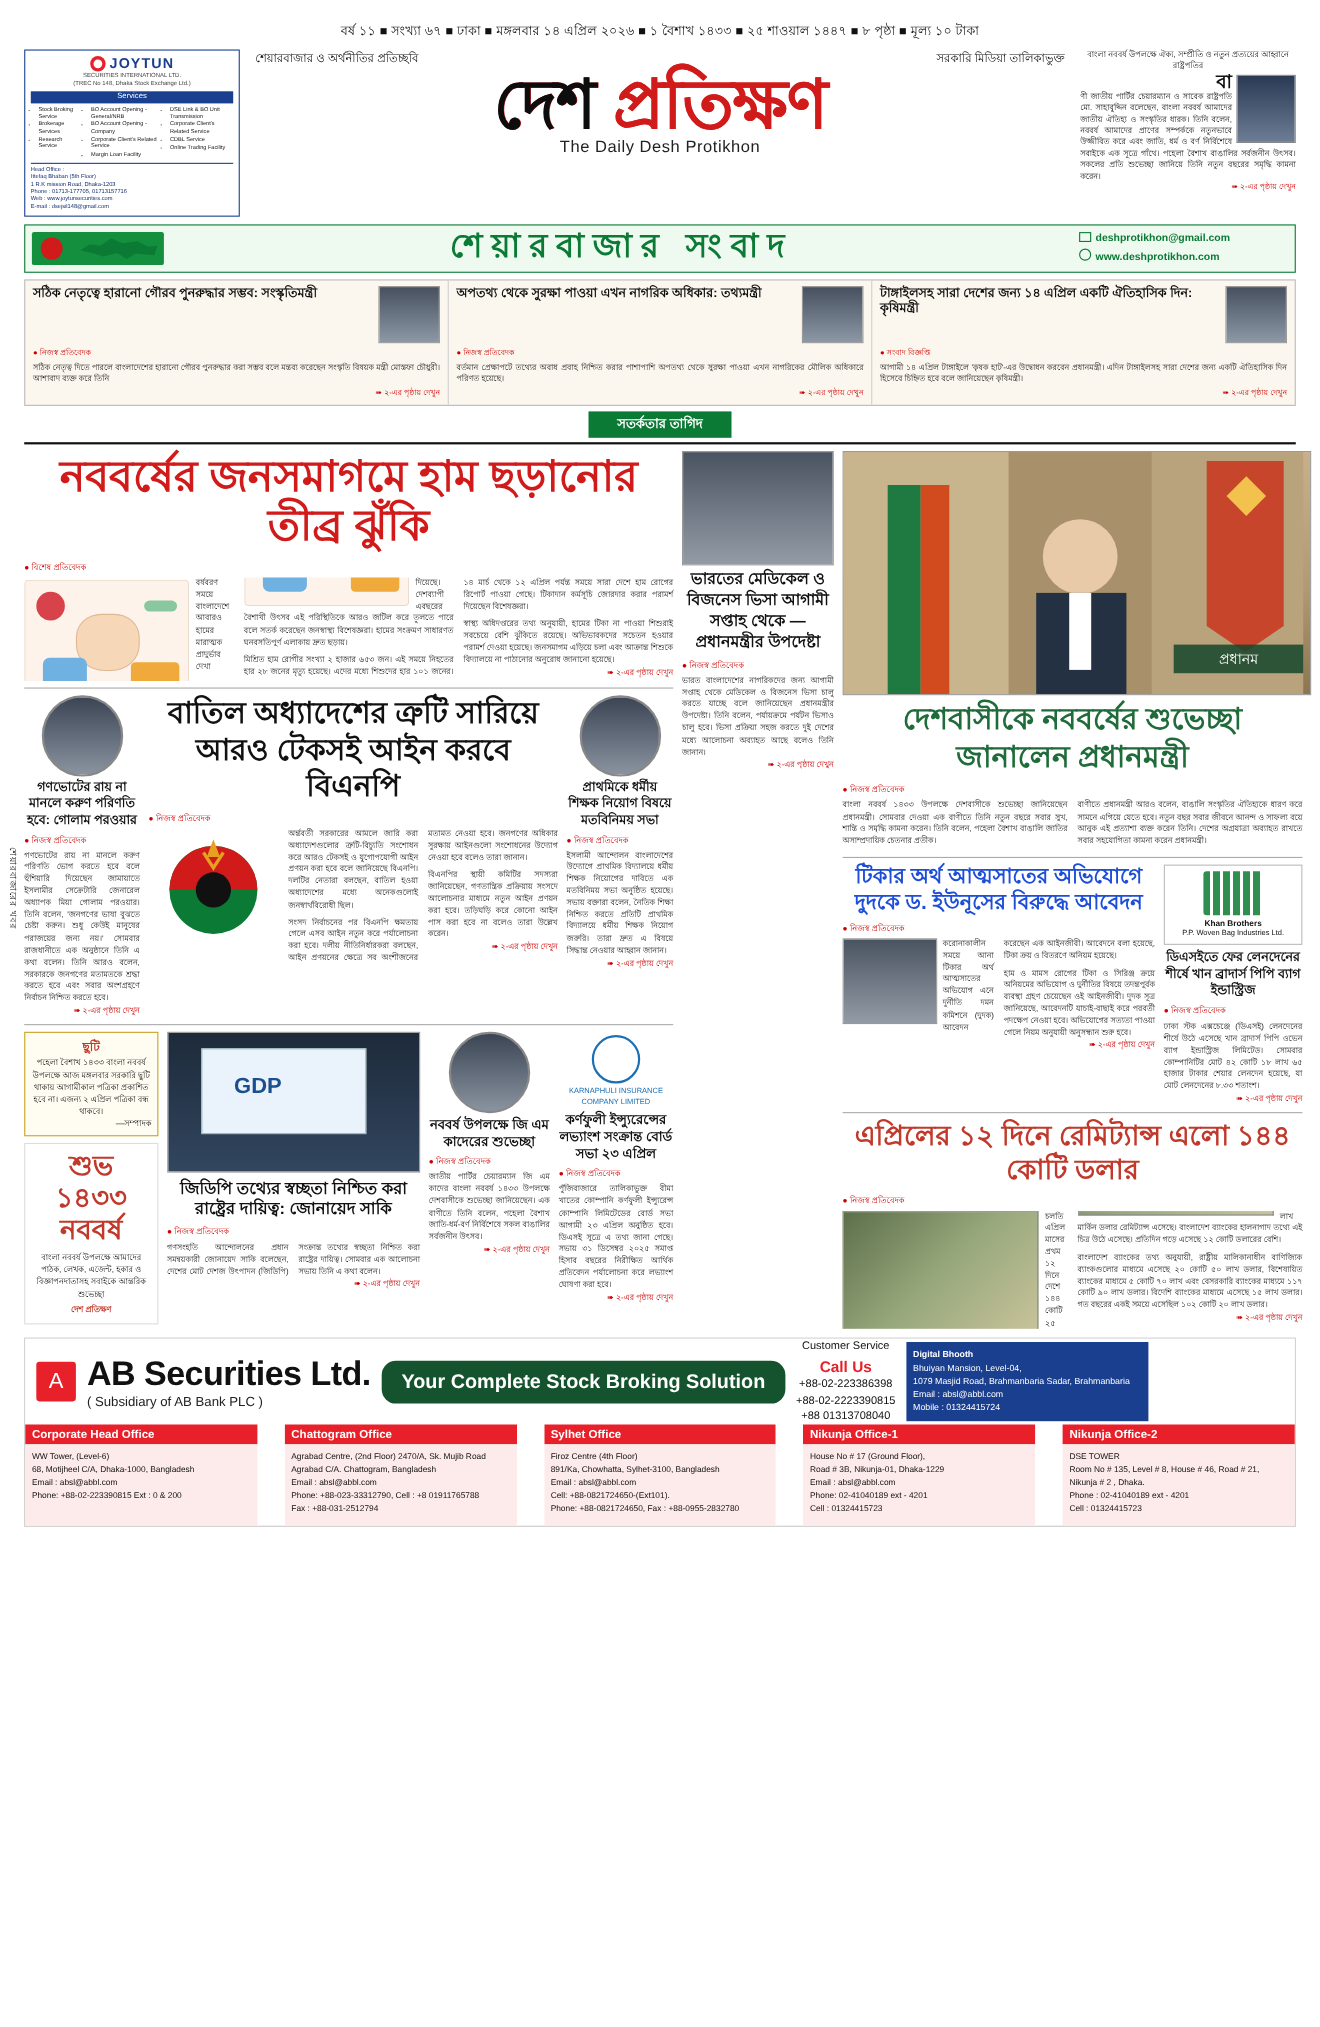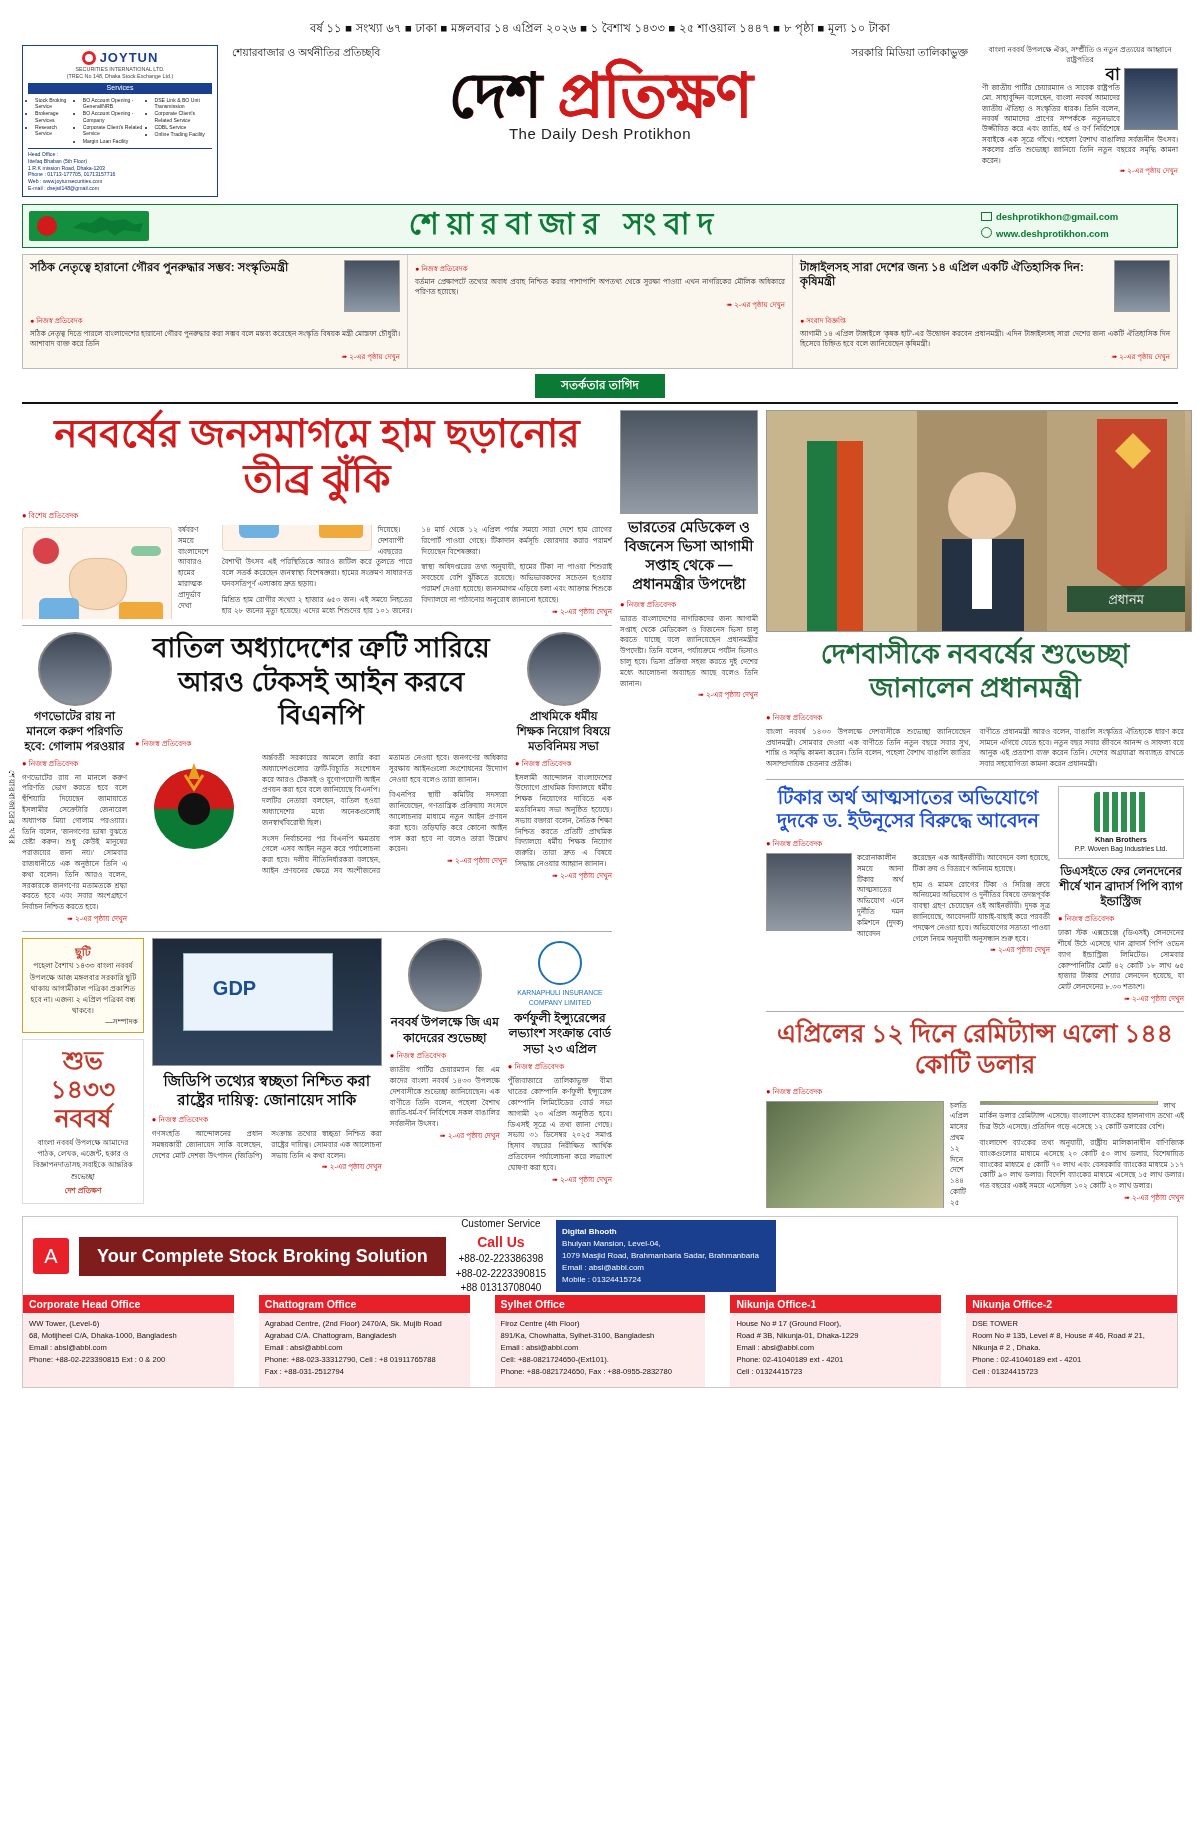--- a/index.html
+++ b/index.html
@@ -114,21 +114,21 @@
 
   .bnp-logo { width:118px;height:96px;margin:4px auto; position:relative;}
   .divider-h { border-top:1px solid #aaa; margin:6px 0;}
 
   .ad-ab { margin-top:8px; border:1px solid #c9c9c9;}
   .ab-main { display:flex; align-items:center; height:78px; background:#fff; padding:0 10px; gap:10px;}
   .ab-mark { width:36px;height:36px;background:#e8202a;color:#fff;display:flex;align-items:center;justify-content:center;
       font-size:20px;border-radius:3px;}
   .ab-name { font-size:31px; font-weight:bold; color:#111; letter-spacing:-.5px;}
   .ab-sub { font-size:12px; color:#222;}
-  .ab-red { background:#7f1d1d; color:#fff; font-size:18px; font-weight:bold; padding:9px 18px; border-radius:0;}
+  .ab-red { background:#14532d; color:#fff; font-size:18px; font-weight:bold; padding:9px 18px; border-radius:13px;}
   .ab-call { text-align:center; font-size:10px; line-height:1.45;}
   .ab-call b { color:#e8202a; font-size:14px;}
   .ab-digital { background:#1a3f8f; color:#fff; font-size:8px; padding:6px; width:220px; line-height:1.5;}
   .offices { display:flex;gap:24px; }
   .office { flex:1; border-right:1px solid #fff; }
   .office:last-child{border-right:none;}
   .off-head { background:#e8202a; color:#fff; font-size:10.5px; padding:3px 6px; font-weight:bold;}
   .off-body { font-size:7.6px; line-height:1.55; padding:5px 6px; background:#fdeaea; min-height:74px;}
 
   .sidebar-left {
@@ -234,20 +234,24 @@
     <div class="teaser">
       <div class="t-head">
         <div class="t-h-txt">সঠিক নেতৃত্বে হারানো গৌরব পুনরুদ্ধার সম্ভব: সংস্কৃতিমন্ত্রী</div>
         <div class="t-photo"></div>
       </div>
       <div class="t-by">● নিজস্ব প্রতিবেদক</div>
       <div class="t-body">সঠিক নেতৃত্ব দিতে পারলে বাংলাদেশের হারানো গৌরব পুনরুদ্ধার করা সম্ভব বলে মন্তব্য করেছেন সংস্কৃতি বিষয়ক মন্ত্রী মোস্তফা চৌধুরী। আশাবাদ ব্যক্ত করে তিনি</div>
       <div class="t-more">➠ ২-এর পৃষ্ঠায় দেখুন</div>
     </div>
     <div class="teaser">
+      <div class="t-head">
+        <div class="t-h-txt">অপতথ্য থেকে সুরক্ষা পাওয়া এখন নাগরিক অধিকার: তথ্যমন্ত্রী</div>
+        <div class="t-photo"></div>
+      </div>
       <div class="t-by">● নিজস্ব প্রতিবেদক</div>
       <div class="t-body">বর্তমান প্রেক্ষাপটে তথ্যের অবাধ প্রবাহ নিশ্চিত করার পাশাপাশি অপতথ্য থেকে সুরক্ষা পাওয়া এখন নাগরিকের মৌলিক অধিকারে পরিণত হয়েছে।</div>
       <div class="t-more">➠ ২-এর পৃষ্ঠায় দেখুন</div>
     </div>
     <div class="teaser">
       <div class="t-head">
         <div class="t-h-txt">টাঙ্গাইলসহ সারা দেশের জন্য ১৪ এপ্রিল একটি ঐতিহাসিক দিন: কৃষিমন্ত্রী</div>
         <div class="t-photo"></div>
       </div>
       <div class="t-by">● সংবাদ বিজ্ঞপ্তি</div>
@@ -436,20 +440,24 @@
         </div>
       </div>
     </div>
   </div>
 
   <div class="sidebar-left">শেয়ারবাজারের খবর</div>
 
   <div class="ad-ab">
     <div class="ab-main">
       <div class="ab-mark">A</div>
+      <div>
+        <div class="ab-name">AB Securities Ltd.</div>
+        <div class="ab-sub">( Subsidiary of AB Bank PLC )</div>
+      </div>
       <div class="ab-red">Your Complete Stock Broking Solution</div>
       <div class="ab-call">
         <div>Customer Service</div>
         <b>Call Us</b>
         <div>+88-02-223386398</div>
         <div>+88-02-2223390815</div>
         <div>+88 01313708040</div>
       </div>
       <div class="ab-digital">
         <b>Digital Bhooth</b>

